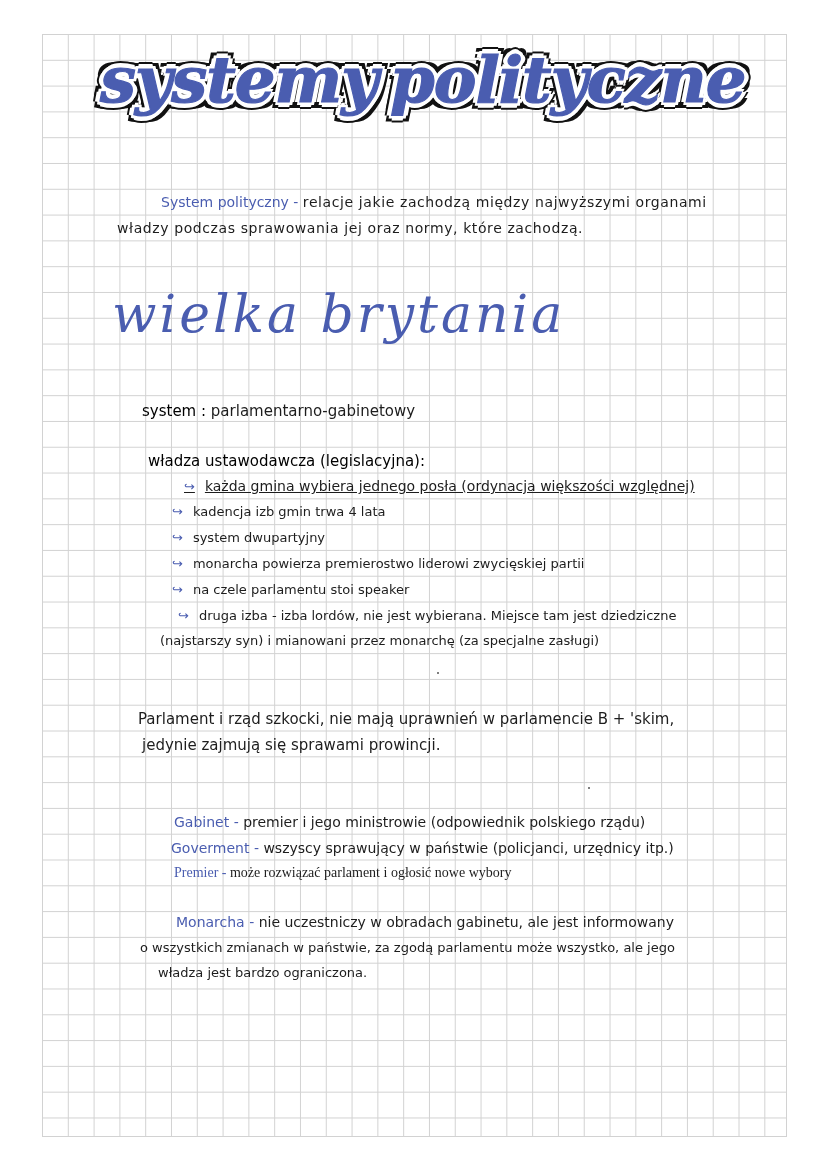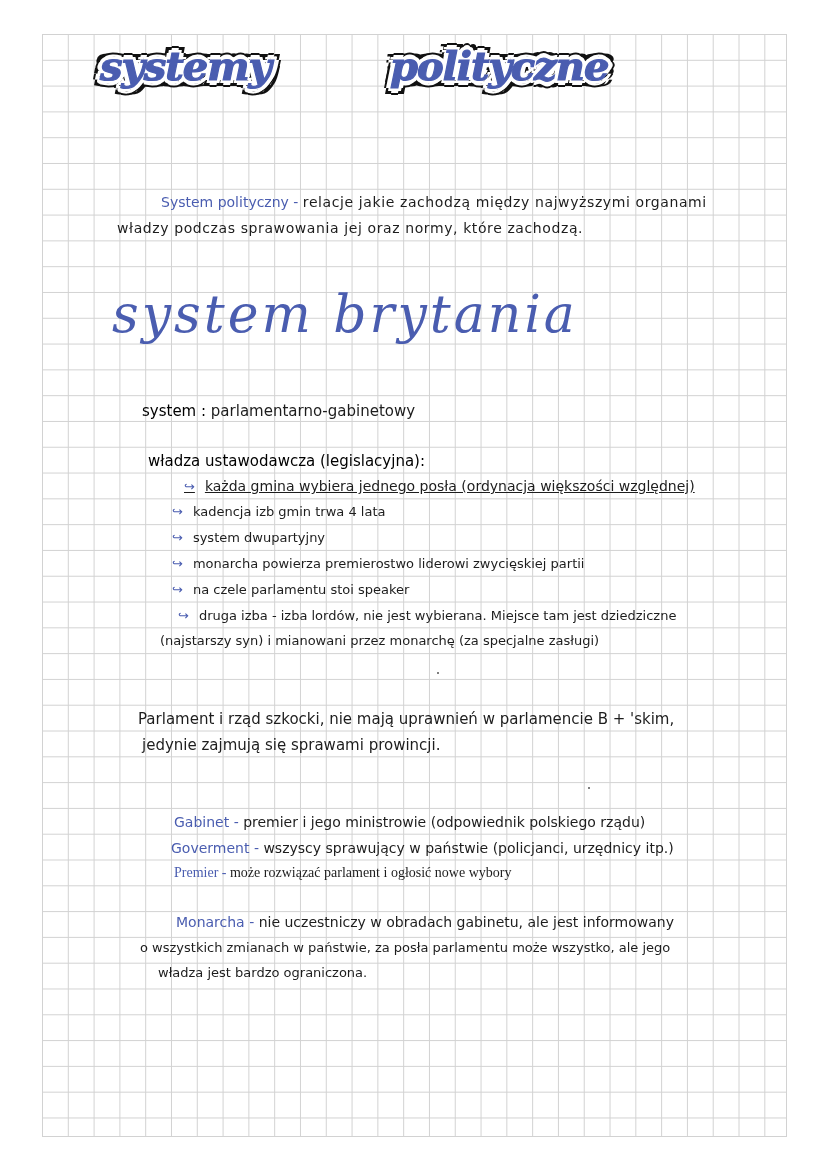--- a/index.html
+++ b/index.html
@@ -14,21 +14,21 @@
       background-image:
         linear-gradient(to right, #d2d2d2 1px, transparent 1px),
         linear-gradient(to bottom, #d2d2d2 1px, transparent 1px);
       background-size: 25.8px 25.8px;
       border-right: 1px solid #d2d2d2; border-bottom: 1px solid #d2d2d2;
     }
     .ink { color: #1d1d1d; }
     .blue { color: #000000; }
     .title-word {
       position: absolute; font-family: "DejaVu Serif", serif; font-style: italic;
-      font-size: 40px; font-weight: bold; color: #4a5db0;
+      font-size: 64px; font-weight: bold; color: #4a5db0;
       -webkit-text-stroke: 1.2px #4a5db0;
       text-shadow:
         0 0 0 #fff,
         3px 3px 0 #fff, -3px -3px 0 #fff, 3px -3px 0 #fff, -3px 3px 0 #fff,
         5px 0 0 #fff, -5px 0 0 #fff, 0 5px 0 #fff, 0 -5px 0 #fff,
         6px 6px 0 #111, -6px -6px 0 #111, 6px -6px 0 #111, -6px 6px 0 #111,
         7px 0 0 #111, -7px 0 0 #111, 0 7px 0 #111, 0 -7px 0 #111;
       letter-spacing: -1px;
     }
     .country {
@@ -48,21 +48,21 @@
 
 <div class="title-word" style="left:100px; top:42px;">systemy</div>
 <div class="title-word" style="left:390px; top:42px;">polityczne</div>
 
 <div class="line" style="left:145px; top:194px;">
   <span class="term">System polityczny -</span>
   <span class="ink" style="letter-spacing:0.6px;">relacje jakie zachodzą między najwyższymi organami</span>
 </div>
 <div class="line ink" style="left:117px; top:220px; letter-spacing:0.6px;">władzy podczas sprawowania jej oraz normy, które zachodzą.</div>
 
-<div class="country" style="left:112px; top:284px;">system brytania</div>
+<div class="country" style="left:112px; top:284px;">wielka brytania</div>
 
 <div class="line" style="left:142px; top:402px; font-size:15px;">
   <span class="blue">system :</span>
   <span class="ink">parlamentarno-gabinetowy</span>
 </div>
 
 <div class="line blue" style="left:148px; top:452px; font-size:15px;">władza ustawodawcza (legislacyjna):</div>
 
 <div class="line ink" style="left:184px; top:478px;text-decoration:underline;">
   <span class="arrow">↪</span><span>każda gmina wybiera jednego posła (ordynacja większości względnej)</span>
@@ -101,14 +101,14 @@
 </div>
 <div class="line" style="left:158px; top:865px;font-family:Liberation Serif, serif;">
   <span class="term">Premier -</span>
   <span class="ink">może rozwiązać parlament i ogłosić nowe wybory</span>
 </div>
 
 <div class="line" style="left:160px; top:914px;">
   <span class="term">Monarcha -</span>
   <span class="ink">nie uczestniczy w obradach gabinetu, ale jest informowany</span>
 </div>
-<div class="line ink small" style="left:140px; top:940px;">o wszystkich zmianach w państwie, za posła parlamentu może wszystko, ale jego</div>
+<div class="line ink small" style="left:140px; top:940px;">o wszystkich zmianach w państwie, za zgodą parlamentu może wszystko, ale jego</div>
 <div class="line ink small" style="left:158px; top:965px;">władza jest bardzo ograniczona.</div>
 
 </body></html>

